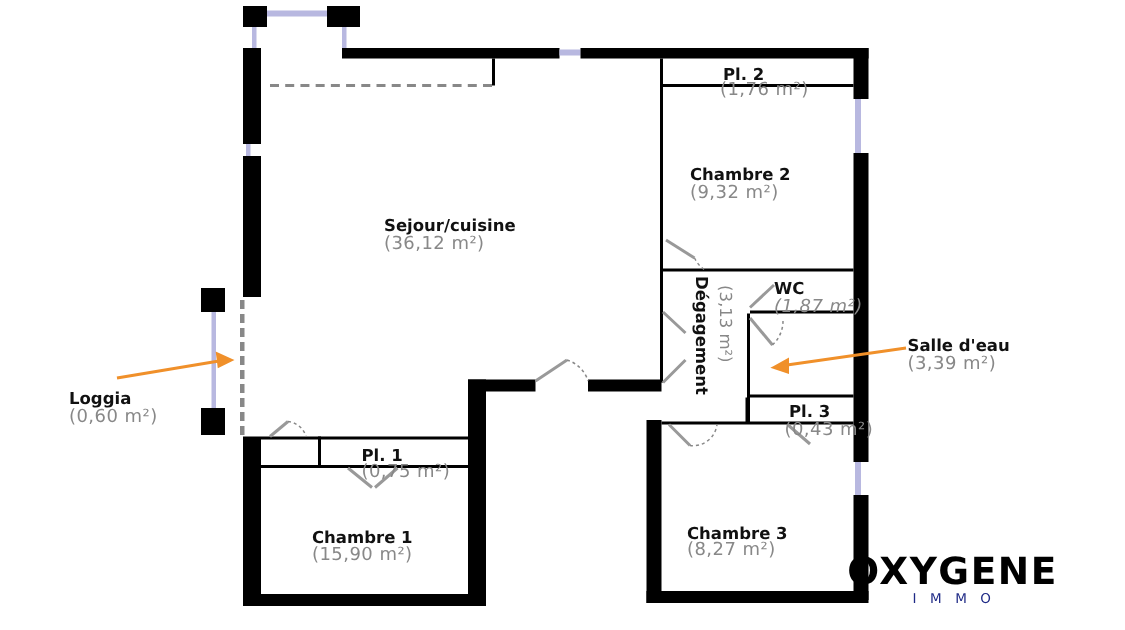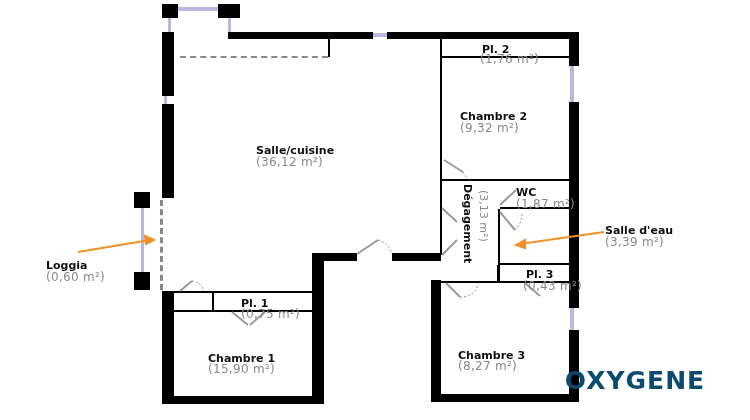--- a/index.html
+++ b/index.html
@@ -7,21 +7,21 @@
          font-family:"DejaVu Sans", sans-serif; }
   .wall { position:absolute; background:#000; }
   .thin { position:absolute; background:#000; }
   .win { position:absolute; background:#b8b8e0; }
   .dash { position:absolute; border:0 dashed #888; }
   .room-label { position:absolute; font-size:11px; font-weight:bold; color:#111; white-space:nowrap; line-height:13px; }
   .room-area { position:absolute; font-size:12px; color:#888; white-space:nowrap; line-height:13px; letter-spacing:0.3px; }
   .vert { position:absolute; transform:rotate(90deg); transform-origin:left top; white-space:nowrap; font-size:11px; line-height:13px; }
   svg.overlay { position:absolute; left:0; top:0; }
   .logo { position:absolute; left:535px; top:368px; width:200px; text-align:center; }
-  .logo-main { font-size:25px; font-weight:bold; color:#0c4a6e; letter-spacing:1px; line-height:26px; font-family:"DejaVu Sans", sans-serif; }
+  .logo-main { font-size:25px; font-weight:bold; color:#000000; letter-spacing:1px; line-height:26px; font-family:"DejaVu Sans", sans-serif; }
   .logo-sub { font-size:9px; color:#1f2a86; letter-spacing:9px; line-height:12px; padding-left:8px; }
 </style>
 </head>
 <body>
 
 <div class="wall" style="left:162px;top:4px;width:16px;height:14px;"></div>
 <div class="wall" style="left:218px;top:4px;width:22px;height:14px;"></div>
 <div class="win" style="left:178px;top:7px;width:40px;height:4px;"></div>
 <div class="win" style="left:228px;top:18px;width:3px;height:14px;"></div>
 <div class="wall" style="left:228px;top:32px;width:145px;height:7px;"></div>
@@ -84,34 +84,34 @@
     <path d="M525 283 L540 296" stroke-width="2" stroke="#999"></path>
   </g>
   <g stroke="#f0902a" stroke-width="2" fill="#f0902a">
     <line x1="78" y1="252" x2="150" y2="240"></line>
     <polygon points="154,240 145,236 146,244"></polygon>
     <line x1="604" y1="232" x2="520" y2="244"></line>
     <polygon points="516,245 525,240 525,248"></polygon>
   </g>
 </svg>
 
-<div class="room-label" style="left:256px;top:144px;">Salle/cuisine</div>
+<div class="room-label" style="left:256px;top:144px;">Sejour/cuisine</div>
 <div class="room-area" style="left:256px;top:156px;">(36,12 m²)</div>
 
 <div class="room-label" style="left:482px;top:43px;">Pl. 2</div>
 <div class="room-area" style="left:480px;top:53px;">(1,76 m²)</div>
 
 <div class="room-label" style="left:460px;top:110px;">Chambre 2</div>
 <div class="room-area" style="left:460px;top:122px;">(9,32 m²)</div>
 
 <div class="vert" style="left:474px;top:184px;font-weight:bold;color:#111;"><span>Dégagement</span></div>
 <div class="vert" style="left:490px;top:190px;color:#888;"><span>(3,13 m²)</span></div>
 
 <div class="room-label" style="left:516px;top:186px;">WC</div>
-<div class="room-area" style="left:516px;top:198px;">(1,87 m²)</div>
+<div class="room-area" style="left:516px;top:198px;font-style:italic;">(1,87 m²)</div>
 
 <div class="room-label" style="left:605px;top:224px;">Salle d'eau</div>
 <div class="room-area" style="left:605px;top:236px;">(3,39 m²)</div>
 
 <div class="room-label" style="left:526px;top:268px;">Pl. 3</div>
 <div class="room-area" style="left:523px;top:280px;">(0,43 m²)</div>
 
 <div class="room-label" style="left:46px;top:259px;">Loggia</div>
 <div class="room-area" style="left:46px;top:271px;">(0,60 m²)</div>
 
@@ -119,13 +119,14 @@
 <div class="room-area" style="left:241px;top:308px;">(0,75 m²)</div>
 
 <div class="room-label" style="left:208px;top:352px;">Chambre 1</div>
 <div class="room-area" style="left:208px;top:363px;">(15,90 m²)</div>
 
 <div class="room-label" style="left:458px;top:349px;">Chambre 3</div>
 <div class="room-area" style="left:458px;top:360px;">(8,27 m²)</div>
 
 <div class="logo">
   <div class="logo-main">OXYGENE</div>
+  <div class="logo-sub">IMMO</div>
 </div>
 
 </body></html>

